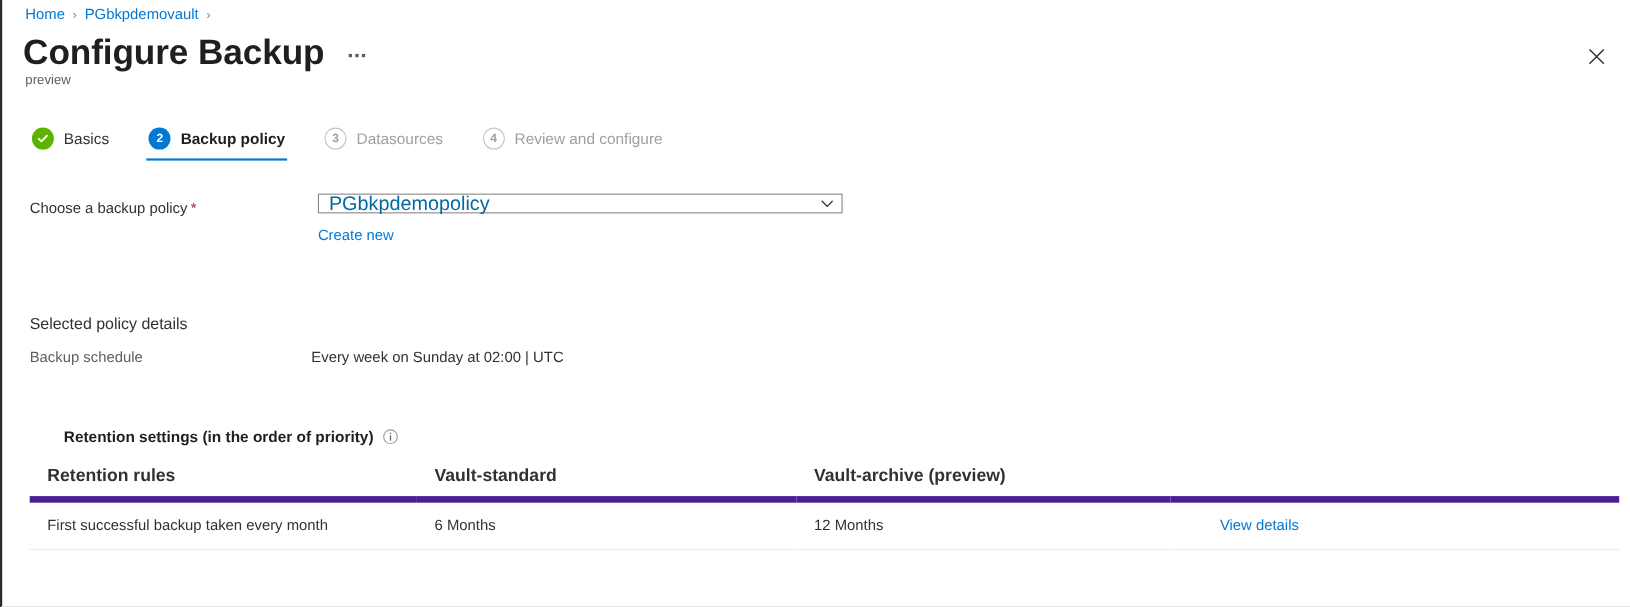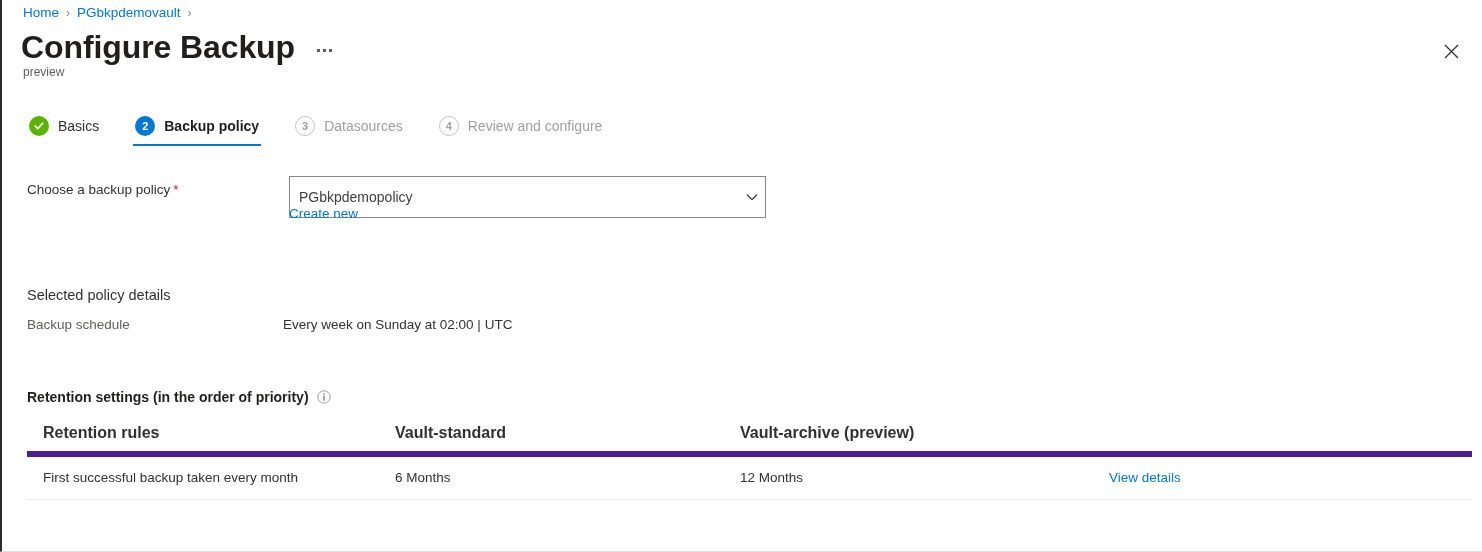--- a/index.html
+++ b/index.html
@@ -170,29 +170,29 @@
     color: #323130;
     line-height: 18px;
     white-space: nowrap;
   }
   .req-star { color: #a4262c; margin-left: 3px; }
   .select-box {
     position: absolute;
     left: 262px;
     top: -3px;
     width: 477px;
-    height: 42px;
+    height: 18px;
     border: 1px solid #8a8886;
     background: #ffffff;
     display: flex;
     align-items: center;
     padding: 0 6px 0 9px;
     cursor: pointer;
-    font-size: 14px;
-    color: #404040;
+    font-size: 18px;
+    color: #0369a1;
   }
   .select-value { flex: 1; line-height: 18px; }
   .chev { flex: 0 0 auto; display: flex; align-items: center; }
   .create-new {
     position: absolute;
     left: 262px;
     top: 26px;
     font-size: 13.5px;
     color: #0078d4;
     cursor: pointer;
@@ -235,20 +235,21 @@
     display: flex;
     align-items: center;
     gap: 8px;
   }
   .retention-head .txt {
     font-size: 14px;
     font-weight: 600;
     color: #201f1e;
     line-height: 20px;
     white-space: nowrap;
+    margin-left: 31px;
   }
   .info-icon { display: flex; align-items: center; cursor: pointer; }
 
   table.retention {
     position: absolute;
     left: 25px;
     top: 418px;
     width: 1445px;
     border-collapse: collapse;
     table-layout: fixed;

